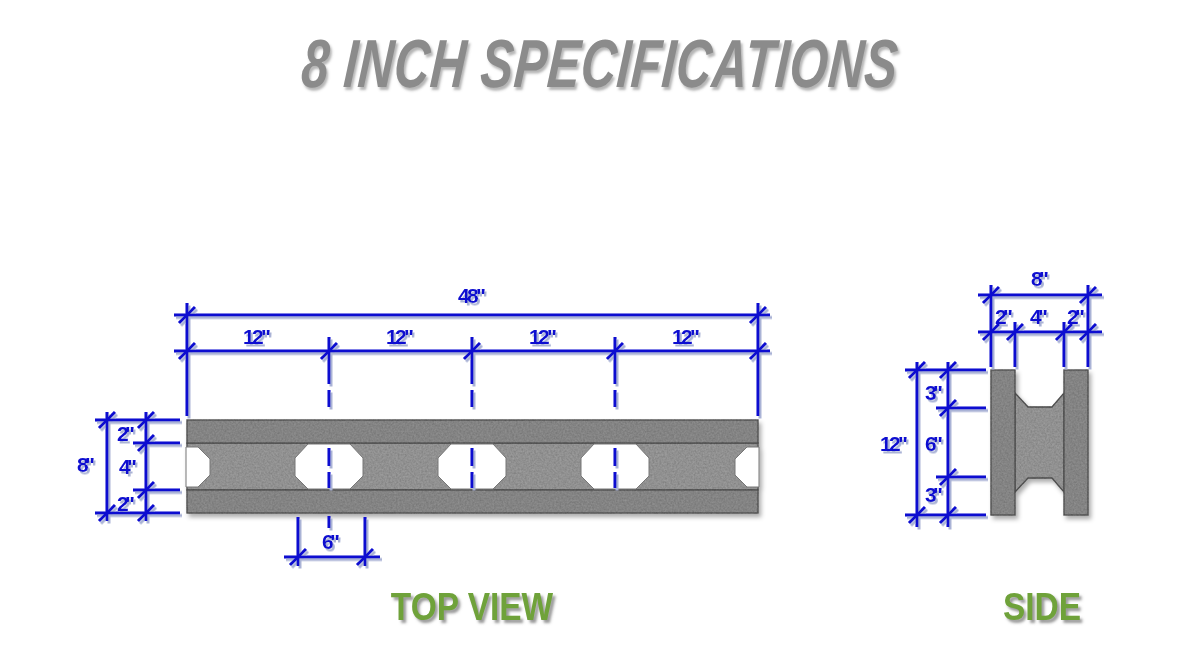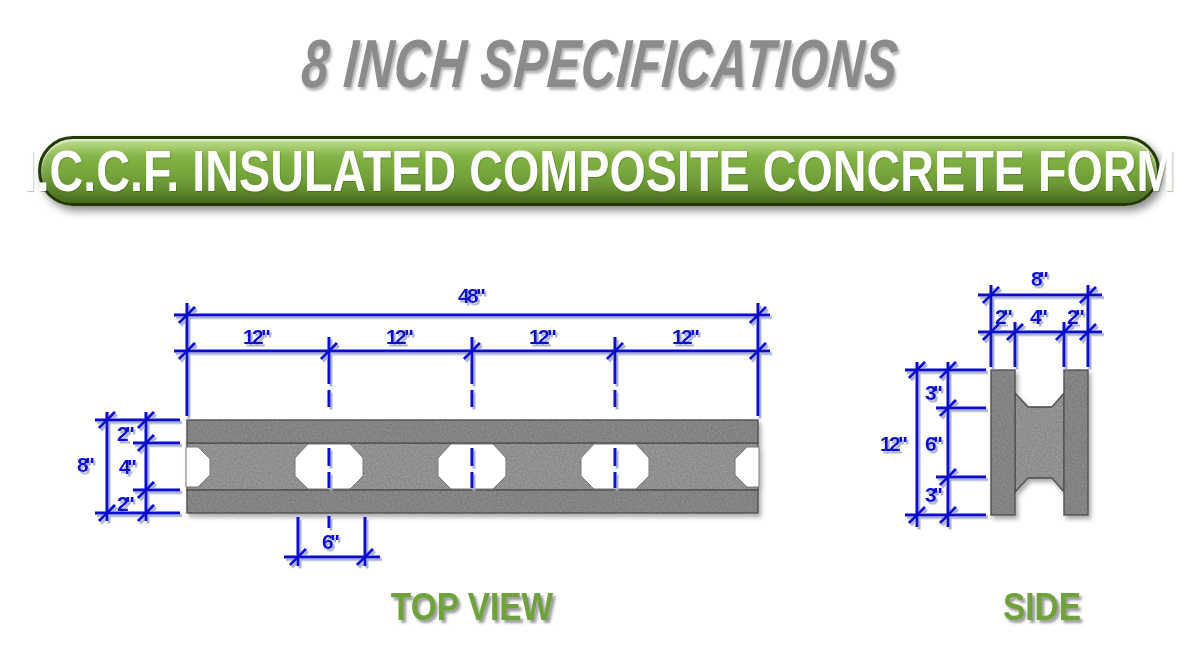--- a/index.html
+++ b/index.html
@@ -38,23 +38,20 @@
 </style>
 </head>
 <body>
 
 <div id="stage">
 
   <div class="title-wrap">
     <span class="title-text">8 INCH SPECIFICATIONS</span>
   </div>
 
-  <div class="banner">
-    <span class="banner-text">I.C.C.F. INSULATED COMPOSITE CONCRETE FORM</span>
-  </div>
 
   <svg width="1200" height="660" viewBox="0 0 1200 660">
     <defs>
       <filter id="blockShadow" x="-6%" y="-8%" width="114%" height="118%">
         <feDropShadow dx="2.5" dy="3.5" stdDeviation="2.2" flood-color="#000000" flood-opacity="0.32"></feDropShadow>
       </filter>
       <filter id="grain" x="-2%" y="-2%" width="104%" height="104%">
         <feTurbulence type="fractalNoise" baseFrequency="0.55" numOctaves="2" seed="8" result="t"></feTurbulence>
         <feColorMatrix in="t" type="matrix" values="0 0 0 0 0  0 0 0 0 0  0 0 0 0 0  0 0 0 0.45 0" result="a"></feColorMatrix>
         <feComposite in="a" in2="SourceAlpha" operator="in" result="s"></feComposite>

